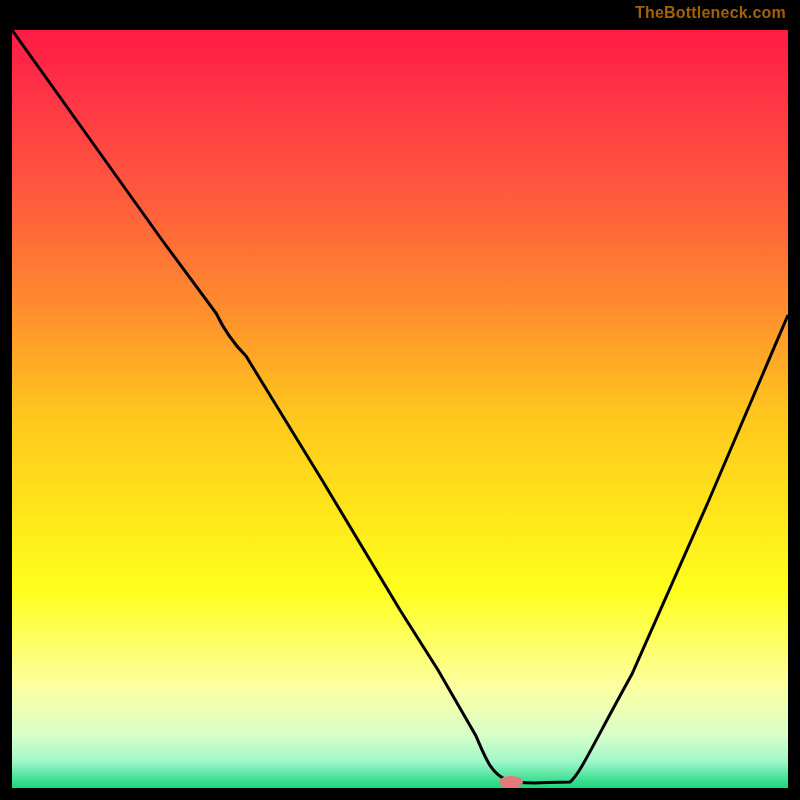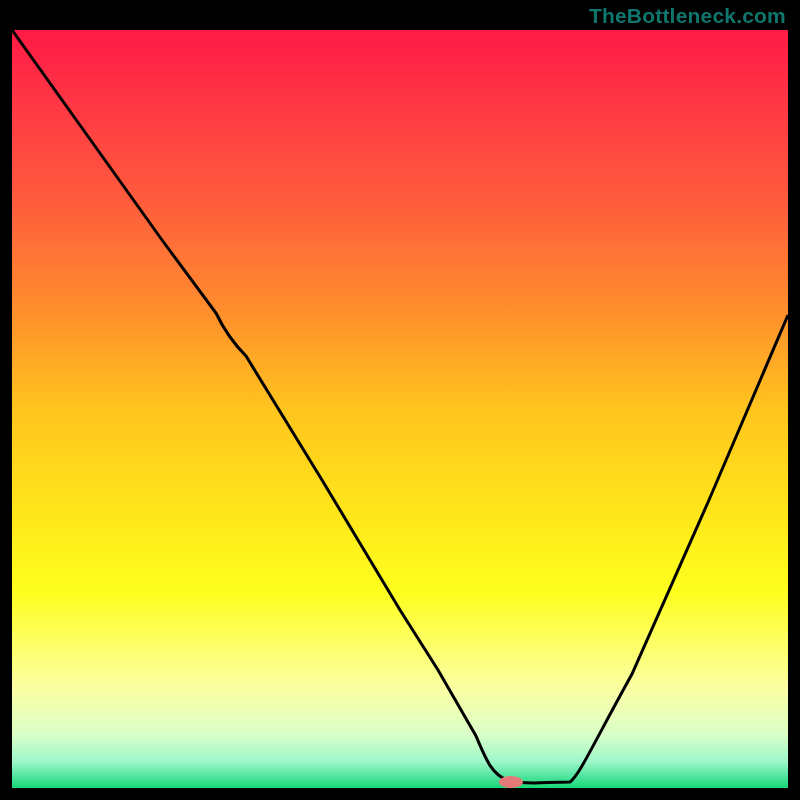--- a/index.html
+++ b/index.html
@@ -22,23 +22,23 @@
     top: 30px;
     width: 776px;
     height: 758px;
     overflow: hidden;
   }
   .watermark {
     position: absolute;
     top: 4px;
     right: 14px;
     font-family: Arial, Helvetica, sans-serif;
-    font-size: 21px;
+    font-size: 16px;
     font-weight: 600;
-    color: #0f766e;
+    color: #a16207;
     letter-spacing: 0.2px;
   }
   svg {
     display: block;
   }
 </style>
 </head>
 <body>
 
 <div class="frame">

